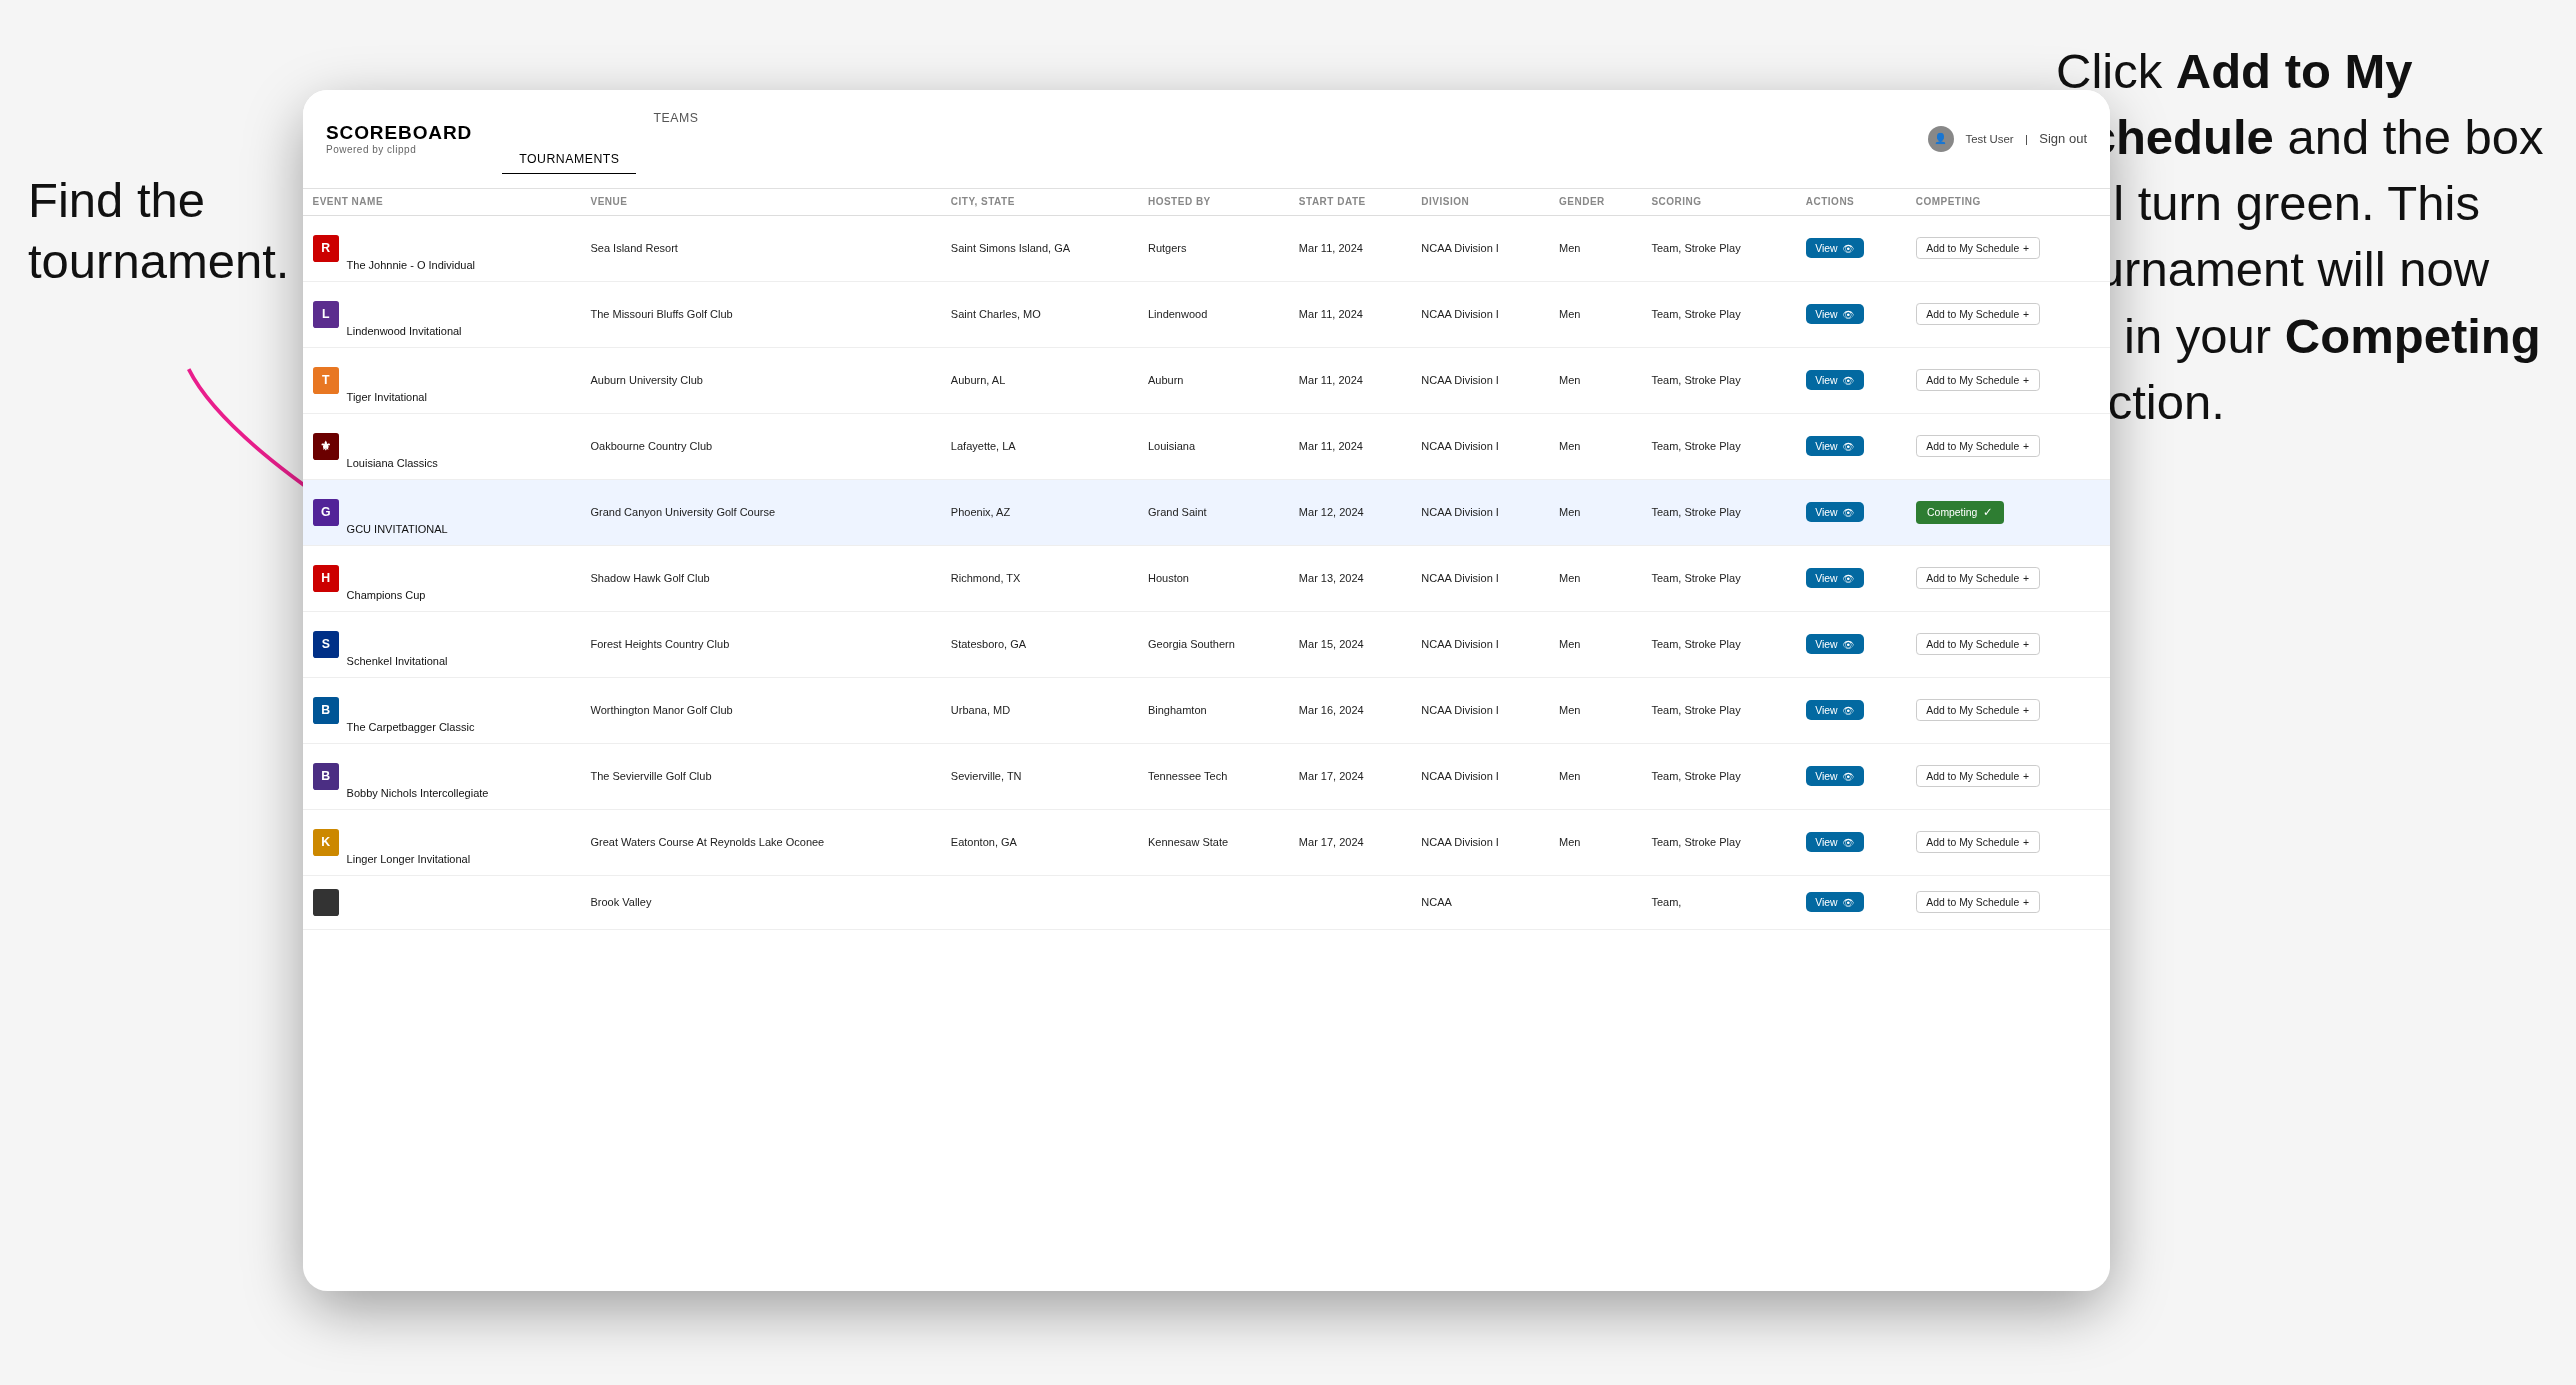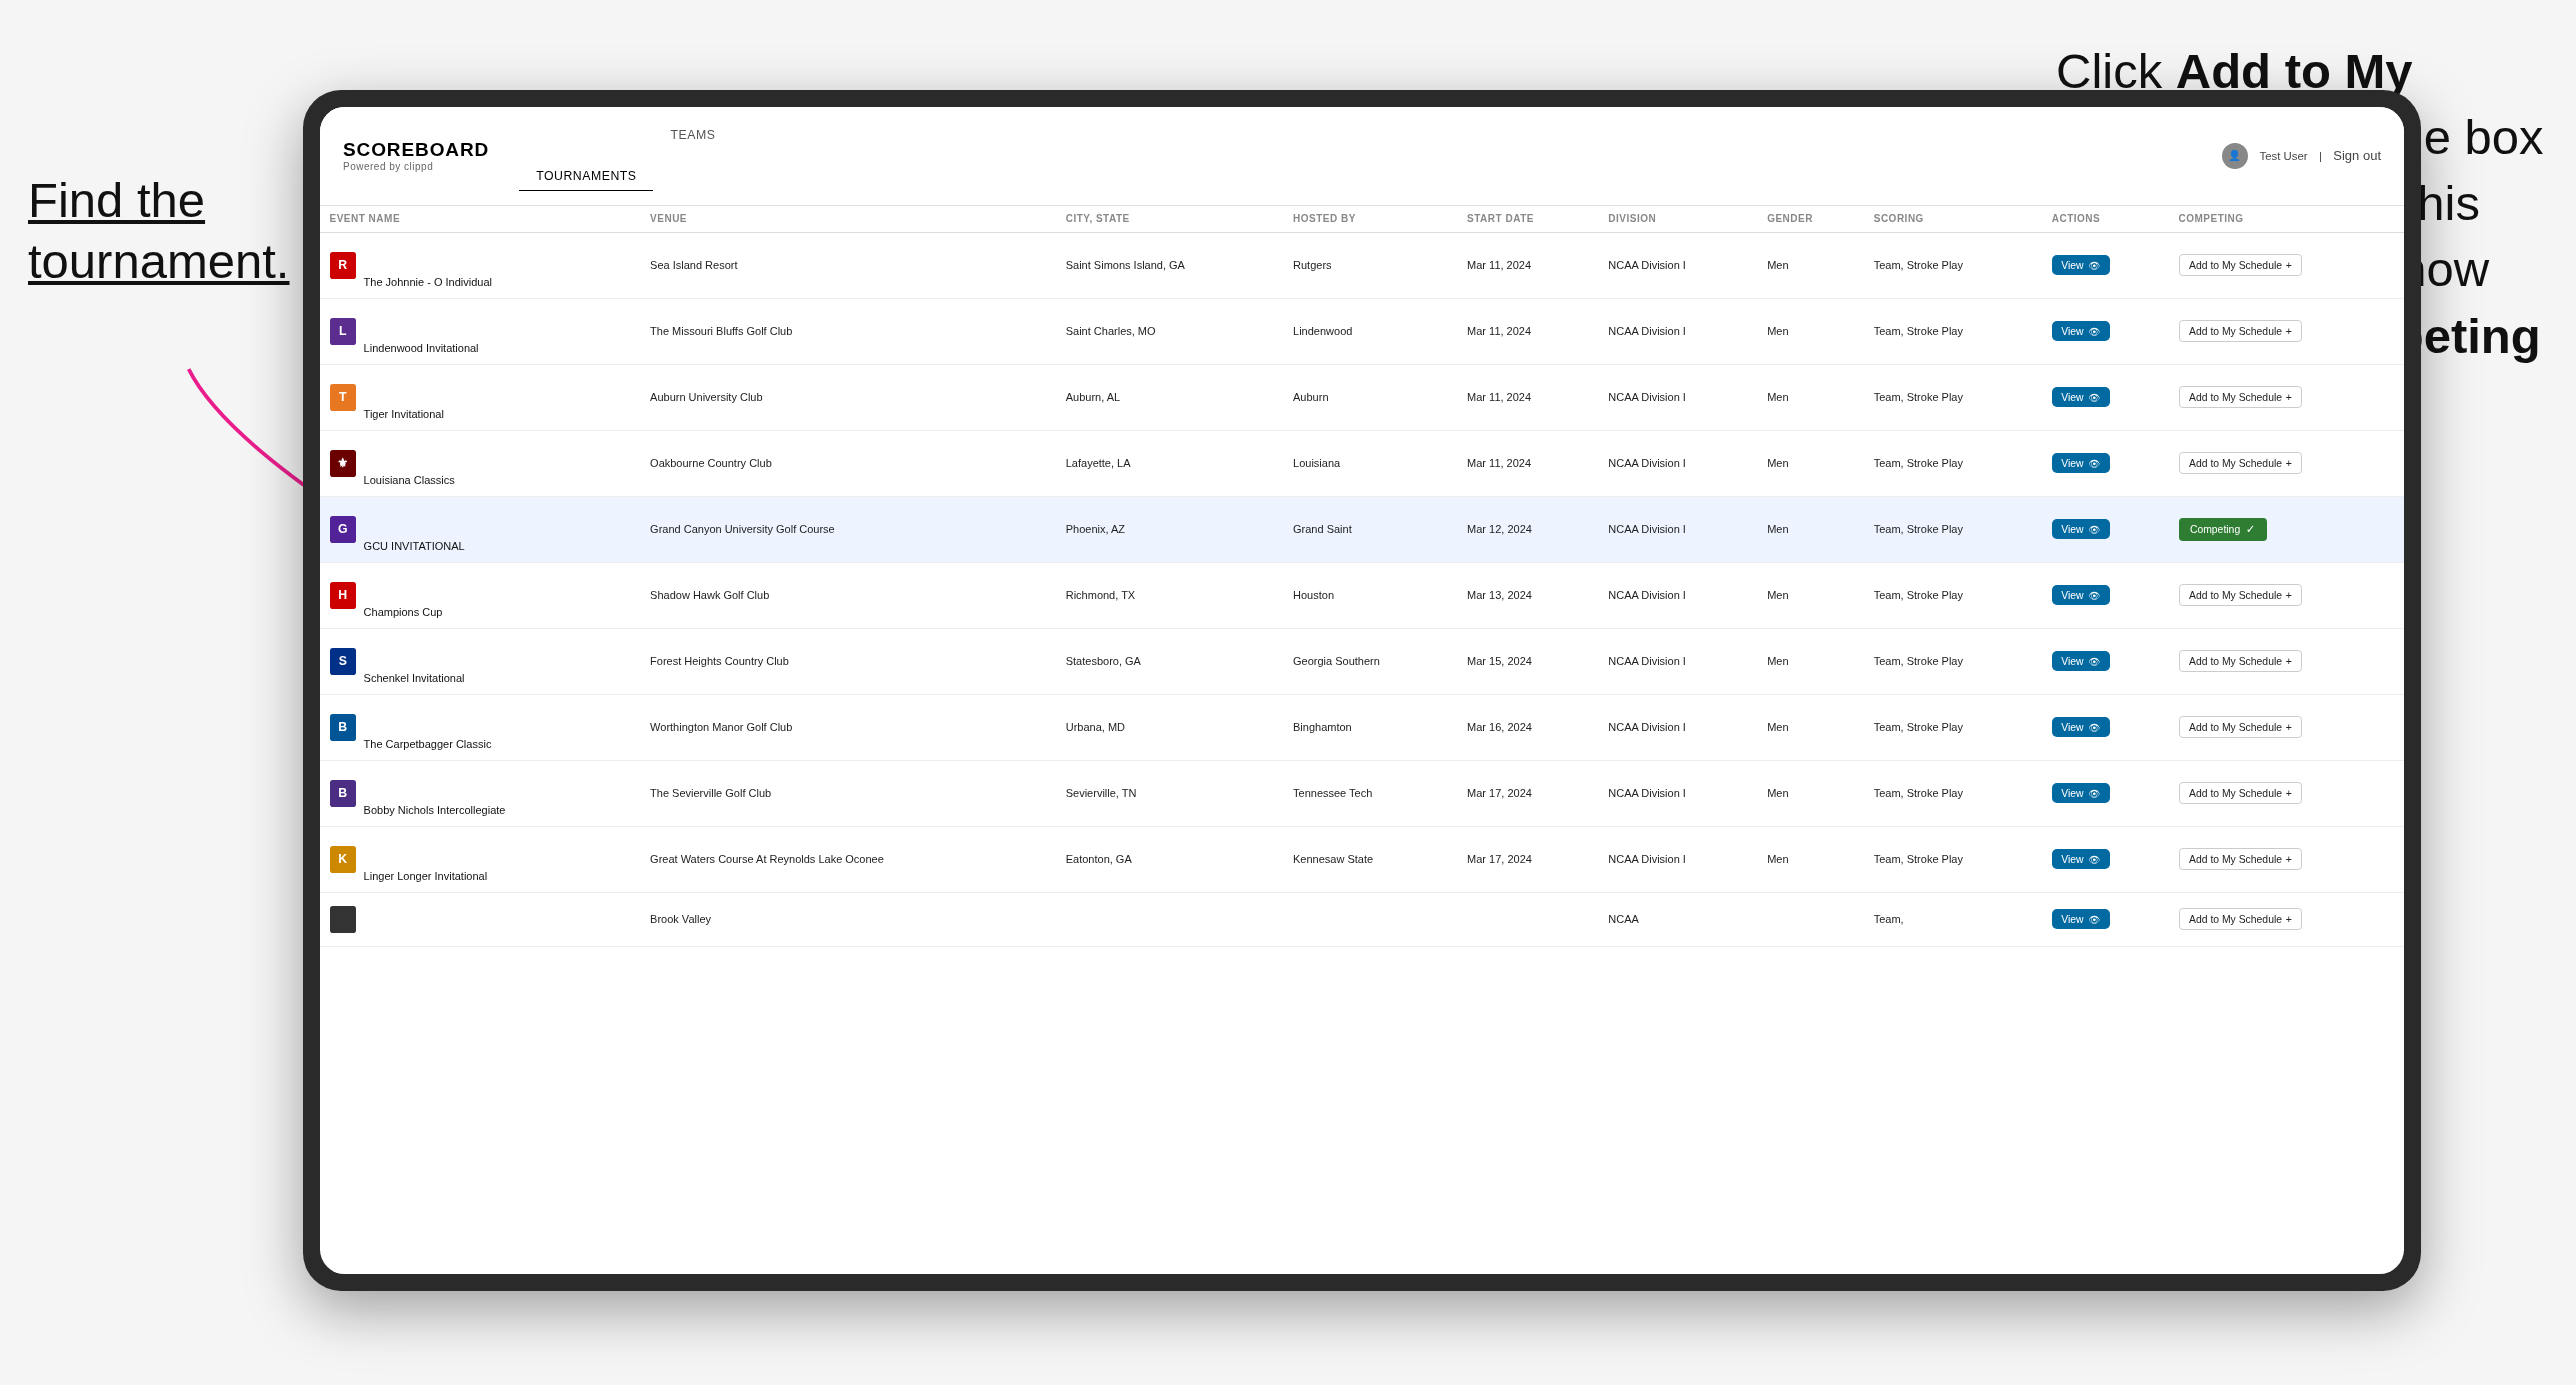--- a/index.html
+++ b/index.html
@@ -15,21 +15,20 @@
     
     .annotation-left {
       position: absolute;
       left: 28px;
       top: 170px;
       font-size: 49px;
       font-weight: 400;
       color: #111;
       line-height: 1.25;
       max-width: 322px;
-      text-decoration: underline;
     }
 
     
     .annotation-right {
       position: absolute;
       right: 28px;
       top: 38px;
       font-size: 49px;
       font-weight: 400;
       color: #111;
@@ -39,26 +38,25 @@
     }
     .annotation-right b {
       font-weight: 700;
     }
 
     
     .tablet-frame {
       position: absolute;
       left: 303px;
       top: 90px;
-      width: 2118px;
+      width: 1807px;
       height: 1201px;
       background: #2a2a2a;
       border-radius: 38px;
       box-shadow: 0 19px 57px rgba(0,0,0,0.35);
-      padding: 17px;
     }
 
     .tablet-screen {
       width: 100%;
       height: 100%;
       background: #fff;
       border-radius: 24.6px;
       overflow: hidden;
       display: flex;
       flex-direction: column;

